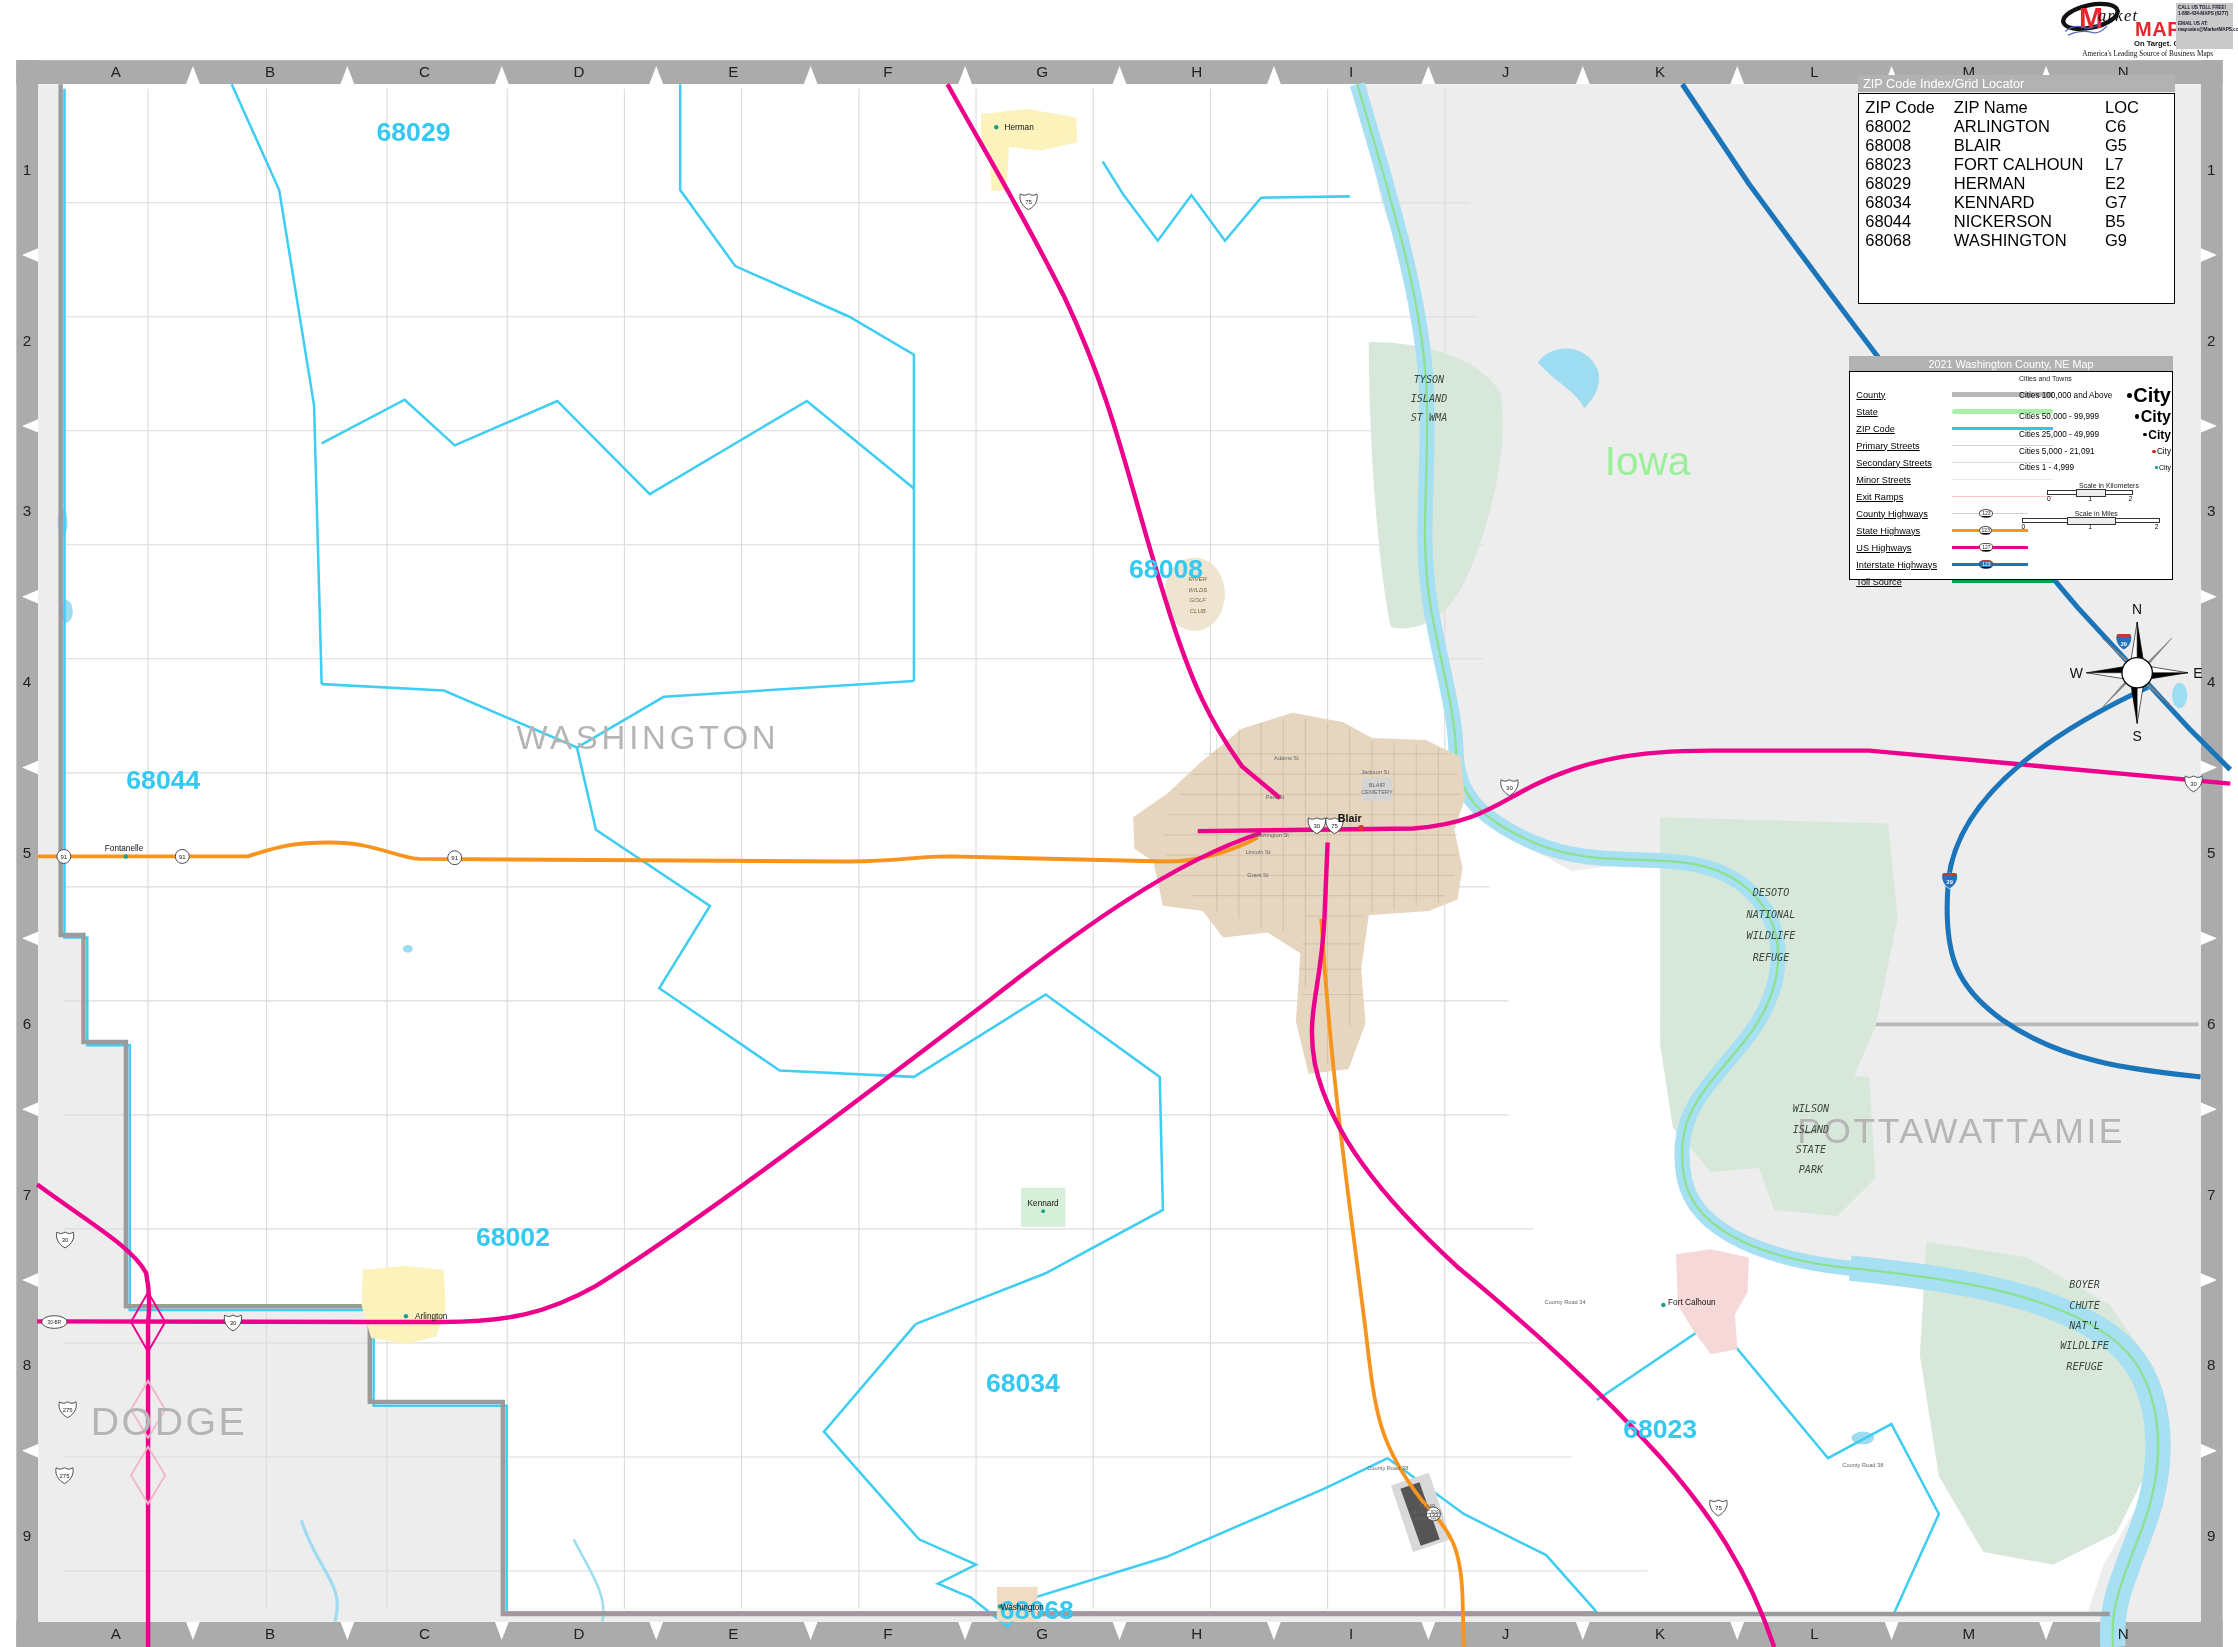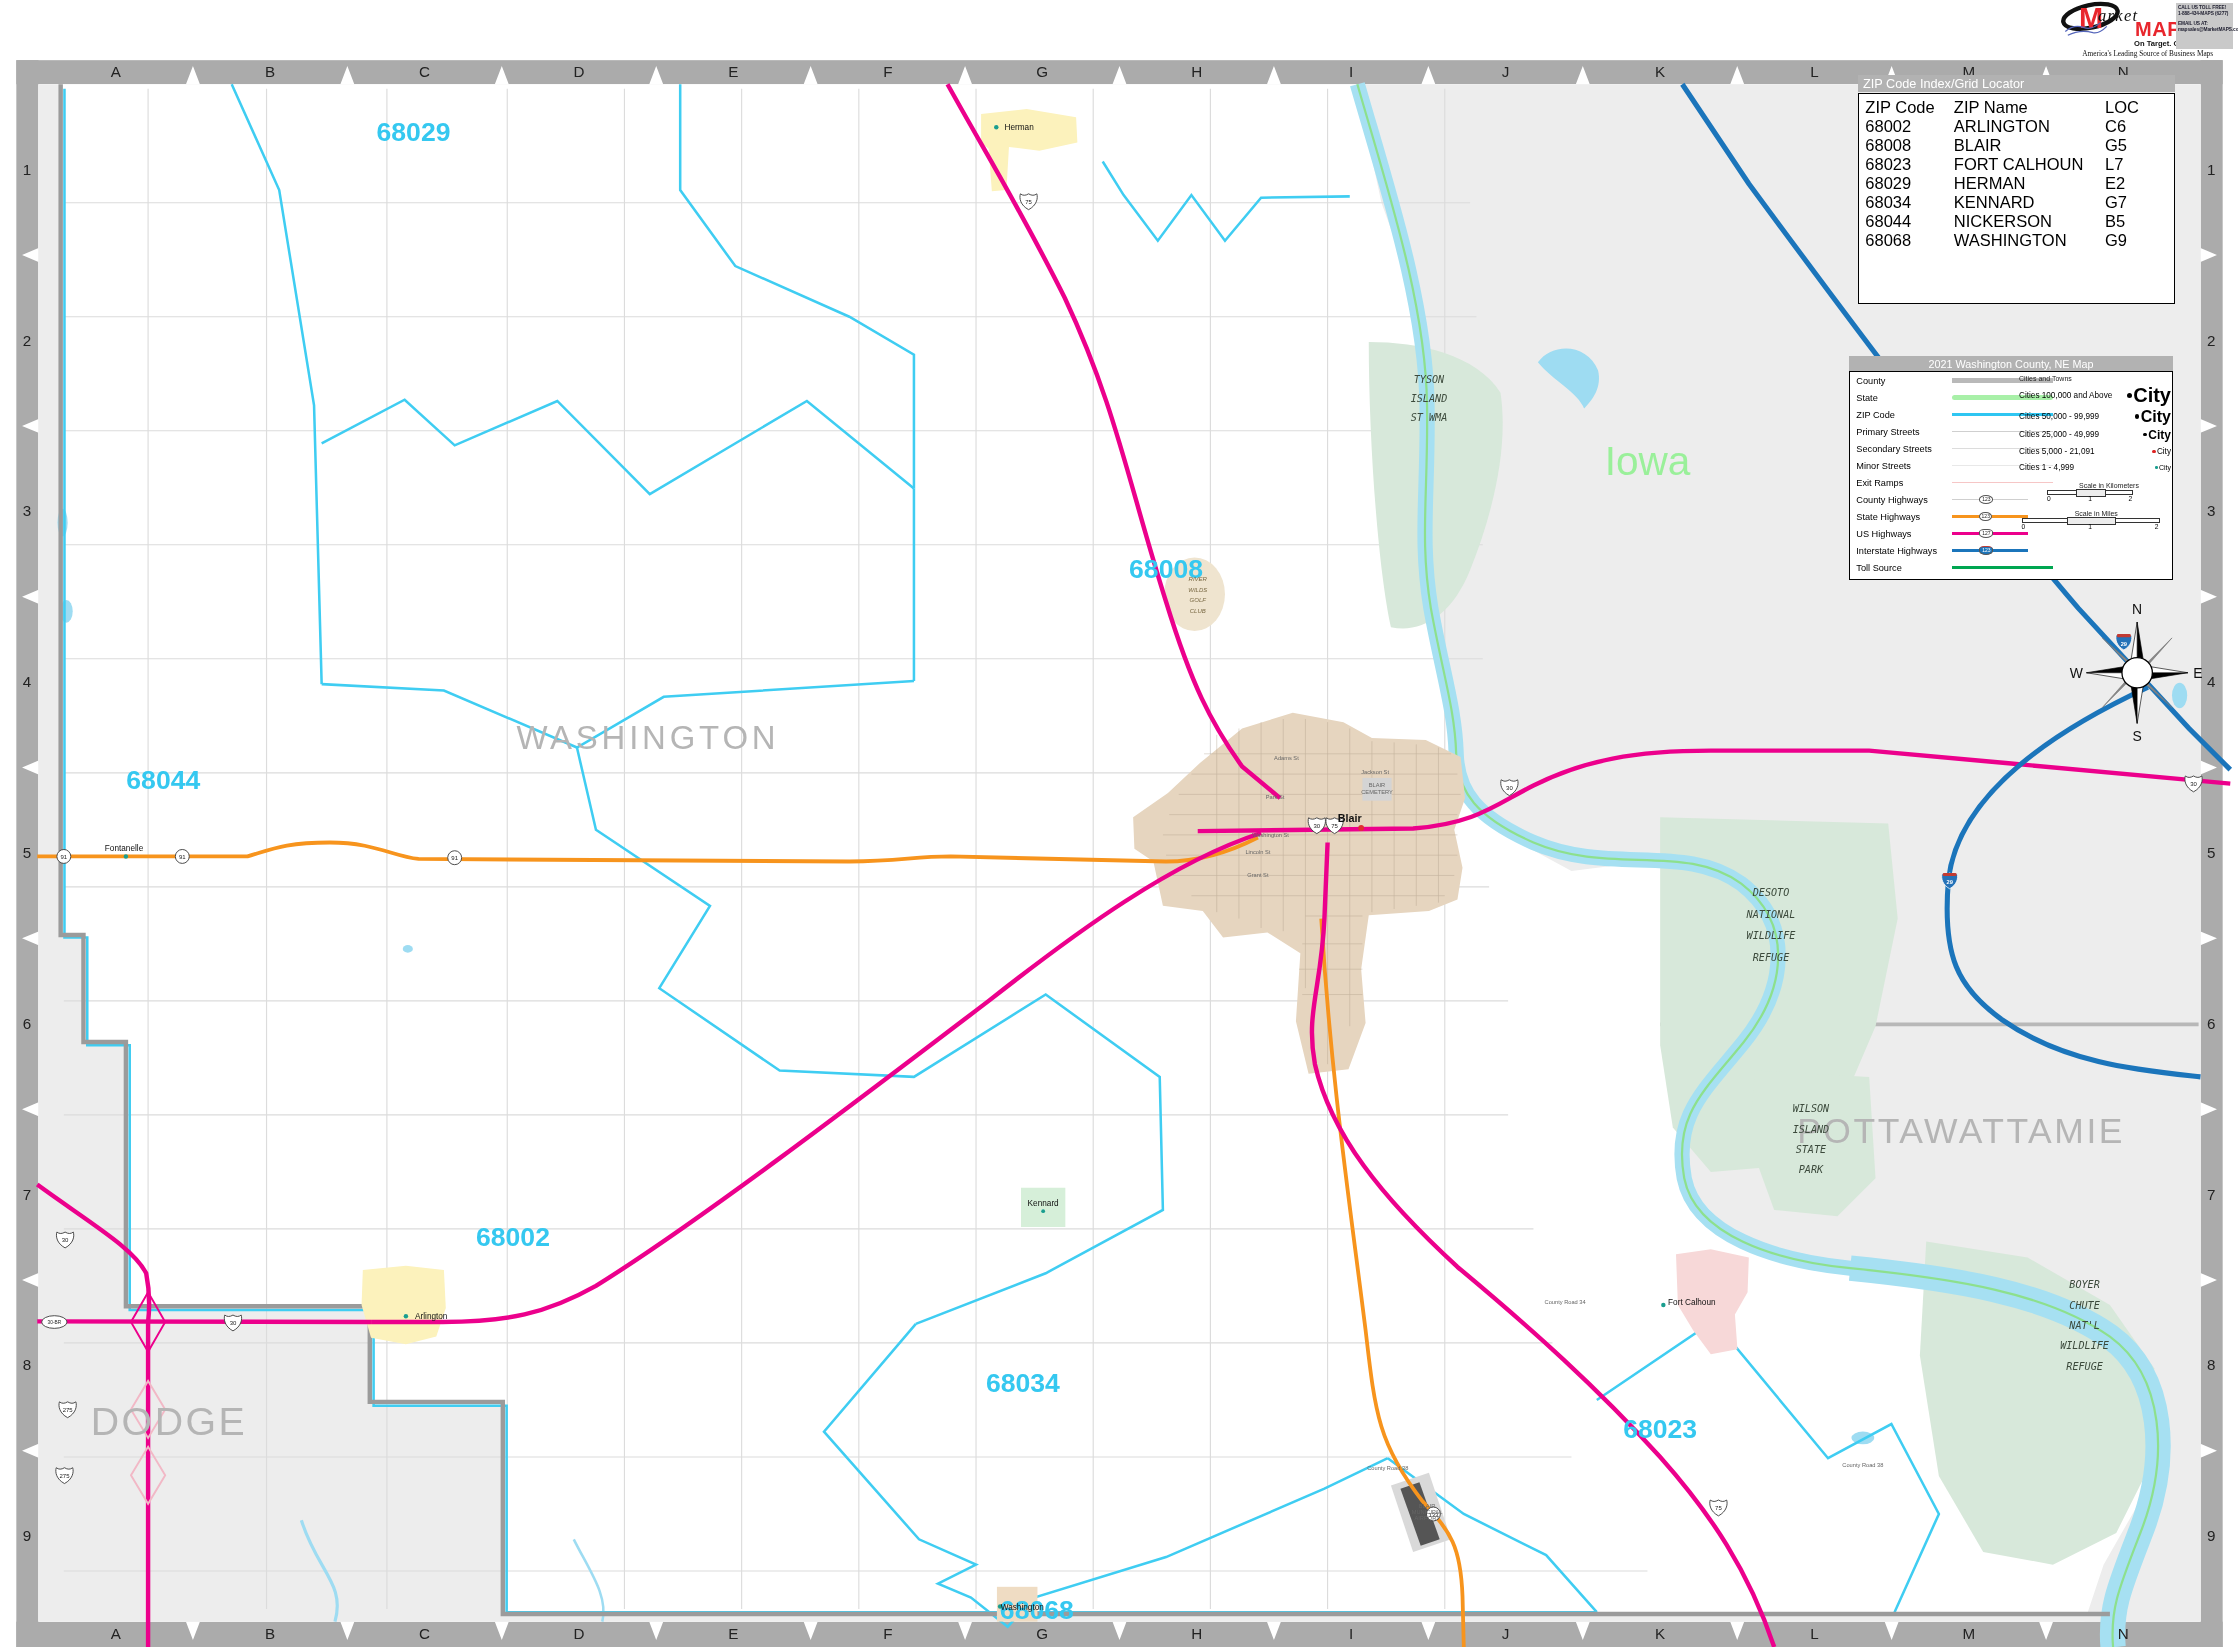--- a/index.html
+++ b/index.html
@@ -22,21 +22,21 @@
   .panel-header{position:absolute;background:#b2b2b2;color:#fff;box-sizing:border-box;}
   .panel-body{position:absolute;background:#fff;border:1.3px solid #000;box-sizing:border-box;}
   #index-header{left:1858px;top:75px;width:317px;height:17px;font-size:12.7px;padding:1.9px 5px;}
   #index-body{left:1858px;top:93px;width:317px;height:211px;padding:3.8px 6.3px;font-size:16.5px;color:#000;}
   .idx-row{display:flex;height:19px;line-height:19px;}
   .idx-zip{width:89px;}
   .idx-name{width:152px;}
   .idx-loc{width:63px;}
   #legend-header{left:1849px;top:356px;width:324px;height:15px;font-size:10.8px;text-align:center;padding-top:1.9px;}
   #legend-body{left:1849px;top:371px;width:324px;height:209px;font-size:9.5px;color:#000;}
-  .lg-rows{position:absolute;left:6.3px;top:0;}
+  .lg-rows{position:absolute;left:6.3px;top:14px;text-decoration:underline;}
   .lg-row{display:flex;align-items:center;height:17px;}
   .lg-label{width:96px;font-size:9.2px;}
   .lg-swatch{width:101px;display:flex;align-items:center;}
   .sw{display:inline-block;width:101px;}
   .sw-county{height:4.4px;background:#b9b9b9;}
   .sw-state{height:5.7px;background:#a8f0a8;border-radius:2.5px;}
   .sw-zip{height:3.2px;background:#2fc6f2;}
   .sw-prim{height:1.9px;background:#cfcfcf;}
   .sw-sec{height:1.3px;background:#dcdcdc;}
   .sw-min{height:1.3px;background:#e8e8e8;}

